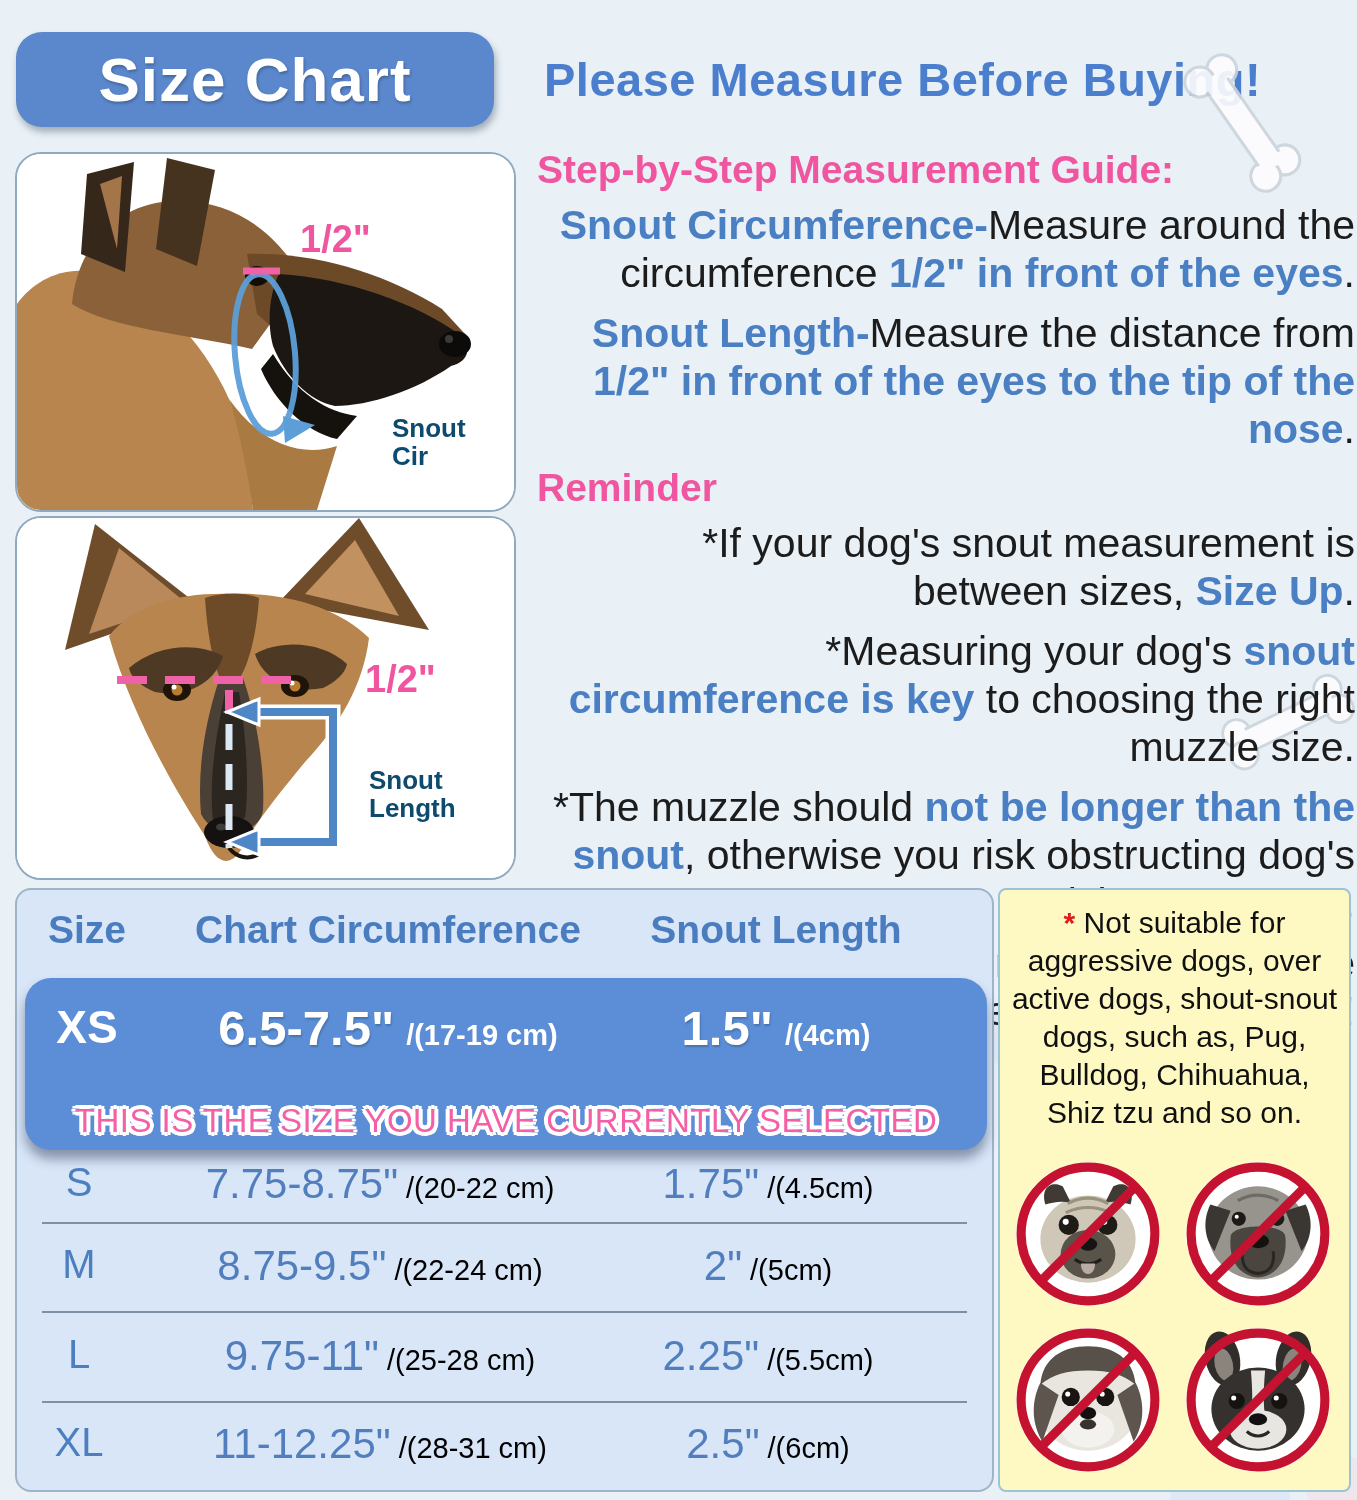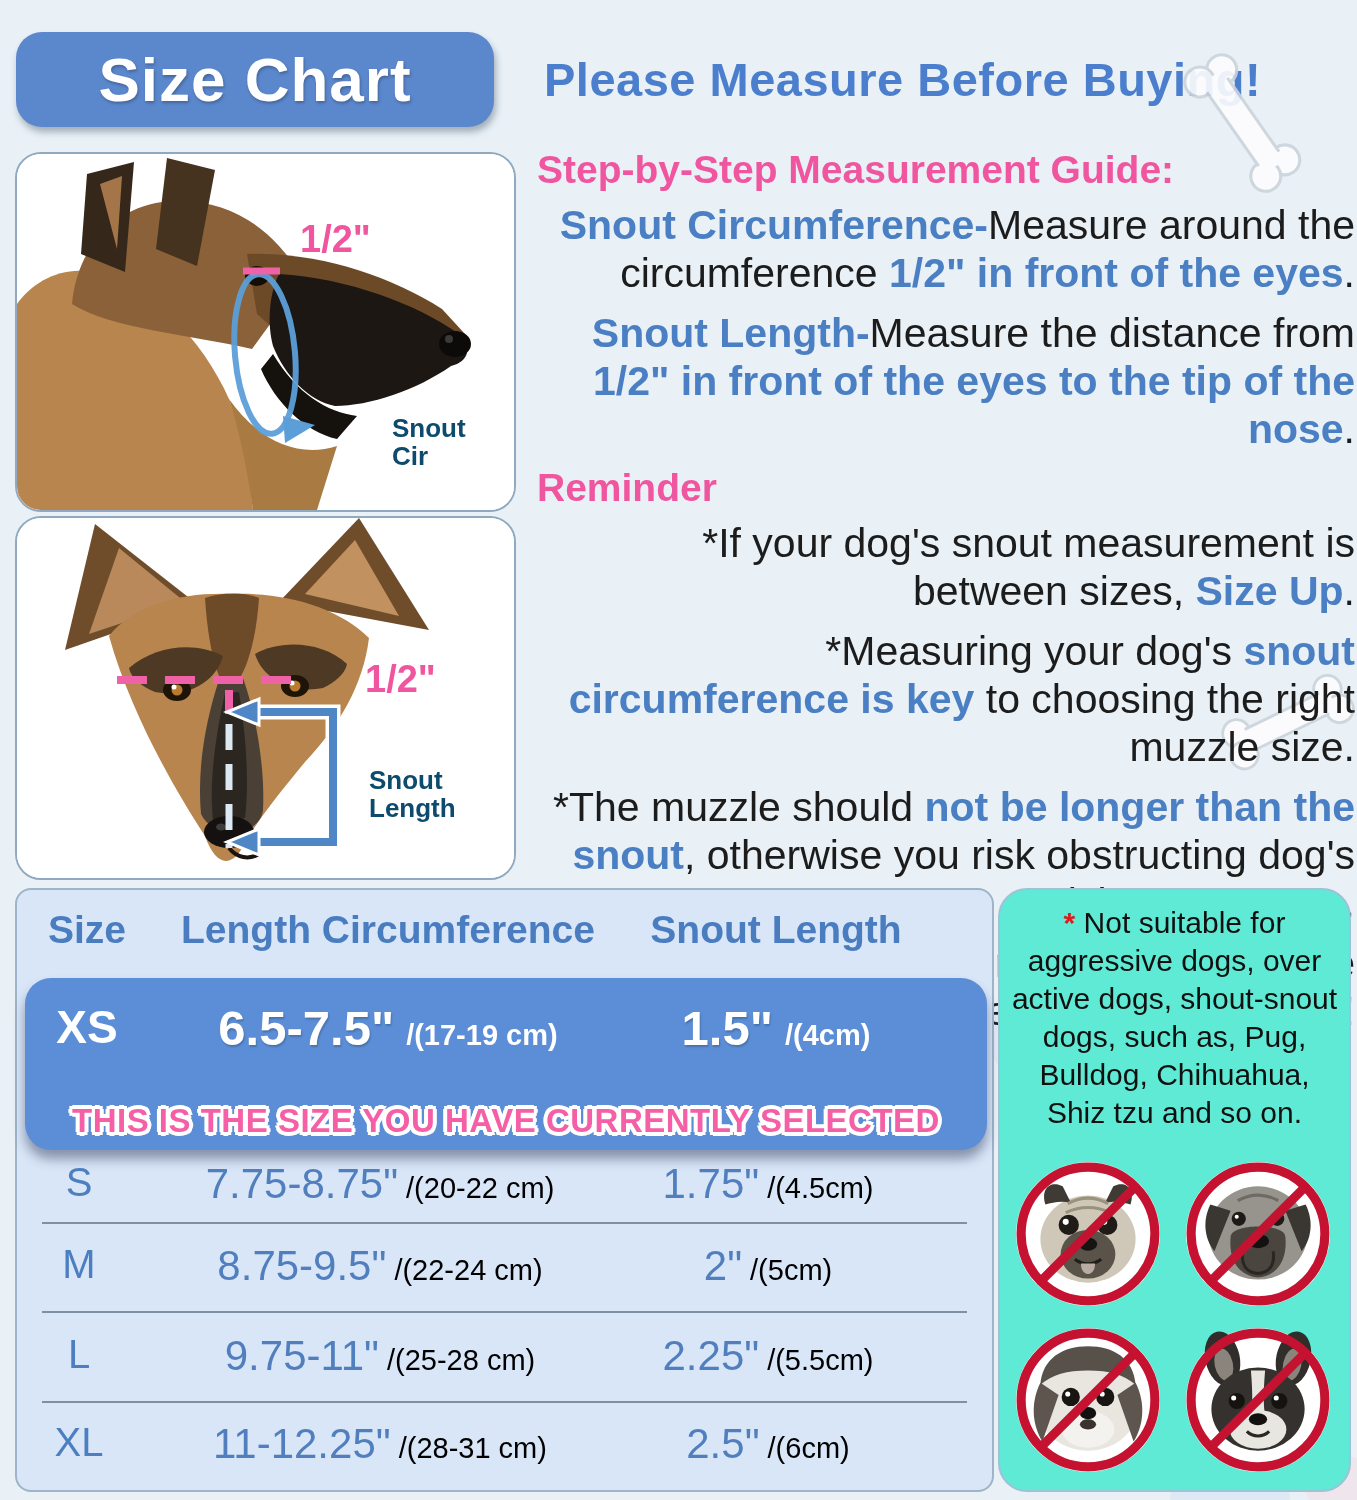--- a/index.html
+++ b/index.html
@@ -71,41 +71,41 @@
   .sel-row .cell{
     position:absolute;transform:translateX(-50%);white-space:nowrap;
     display:flex;align-items:baseline;gap:12px;color:#fff;
   }
   .c1{left:62px;} .c2{left:363px;} .c3{left:751px;}
   .sel-size{font-size:46px;font-weight:bold;color:#fff;}
   .sel-val{font-size:49px;font-weight:bold;text-shadow:1px 2px 2px rgba(0,0,0,.2);}
   .sel-cm{font-size:29px;font-weight:bold;}
   .sel-banner{
     position:absolute;left:0;bottom:10px;width:100%;text-align:center;white-space:nowrap;
-    font-size:33px;font-weight:bold;letter-spacing:.5px;color:#f45fa5;
+    font-size:33px;font-weight:normal;letter-spacing:.5px;color:#f45fa5;
     text-shadow:-3px -3px 0 #fff,3px -3px 0 #fff,-3px 3px 0 #fff,3px 3px 0 #fff,
                 -4px 0 0 #fff,4px 0 0 #fff,0 -4px 0 #fff,0 4px 0 #fff;
   }
   .t-row{position:absolute;left:0;width:100%;height:60px;}
   .t-row .cell{
     position:absolute;transform:translateX(-50%);white-space:nowrap;
     display:flex;align-items:baseline;gap:8px;
   }
   .row-size{font-size:40px;color:#4c7fc0;}
   .row-val{font-size:42px;color:#517fbe;}
   .row-cm{font-size:29px;color:#000000;}
   .t-div{position:absolute;left:25px;width:925px;height:0;border-top:2px solid #7e90a6;}
   .trS{top:270px;} .divA{top:332px;}
   .trM{top:352px;} .divB{top:421px;}
   .trL{top:442px;} .divC{top:511px;}
   .trXL{top:530px;}
   
   .warning{
     position:absolute;left:998px;top:888px;width:349px;height:600px;
-    background:#5eead4;border:2px solid #9cc3d6;border-radius:29px;
+    background:#fef9c3;border:2px solid #9cc3d6;border-radius:8px;
   }
   .warning-text{
     position:absolute;top:14px;left:8px;width:333px;text-align:center;
     font-size:30px;line-height:1.27;color:#101010;
   }
   .warning-text .red-ast{color:#e01b1b;font-weight:bold;}
   .dogs-grid{
     position:absolute;left:12px;top:268px;width:325px;
     display:grid;grid-template-columns:152px 152px;grid-gap:14px 18px;
   }
@@ -222,21 +222,21 @@
     <h2 class="reminder-heading">Reminder</h2>
     <p><span>*If your dog's snout measurement is between sizes, </span><span class="hl">Size Up</span><span>.</span></p>
     <p><span>*Measuring your dog's </span><span class="hl">snout circumference is key</span><span> to choosing the right muzzle size.</span></p>
     <p><span>*The muzzle should </span><span class="hl">not be longer than the snout</span><span>, otherwise you risk obstructing dog's vision or escape.</span></p>
     <p><span>*If you still have problems of sizing, please refer to us, we are happy to help you!</span></p>
   </div>
 
   <div class="size-table">
     <div class="t-head">
       <span class="col1">Size</span>
-      <span class="col2">Length Circumference</span>
+      <span class="col2">Chart Circumference</span>
       <span class="col3">Snout Length</span>
     </div>
 
     <div class="selected-box">
       <div class="sel-row">
         <span class="cell c1 sel-size">XS</span>
         <span class="cell c2">
           <span class="sel-val">6.5-7.5"</span>
           <span class="sel-cm">/(17-19 cm)</span>
         </span>

